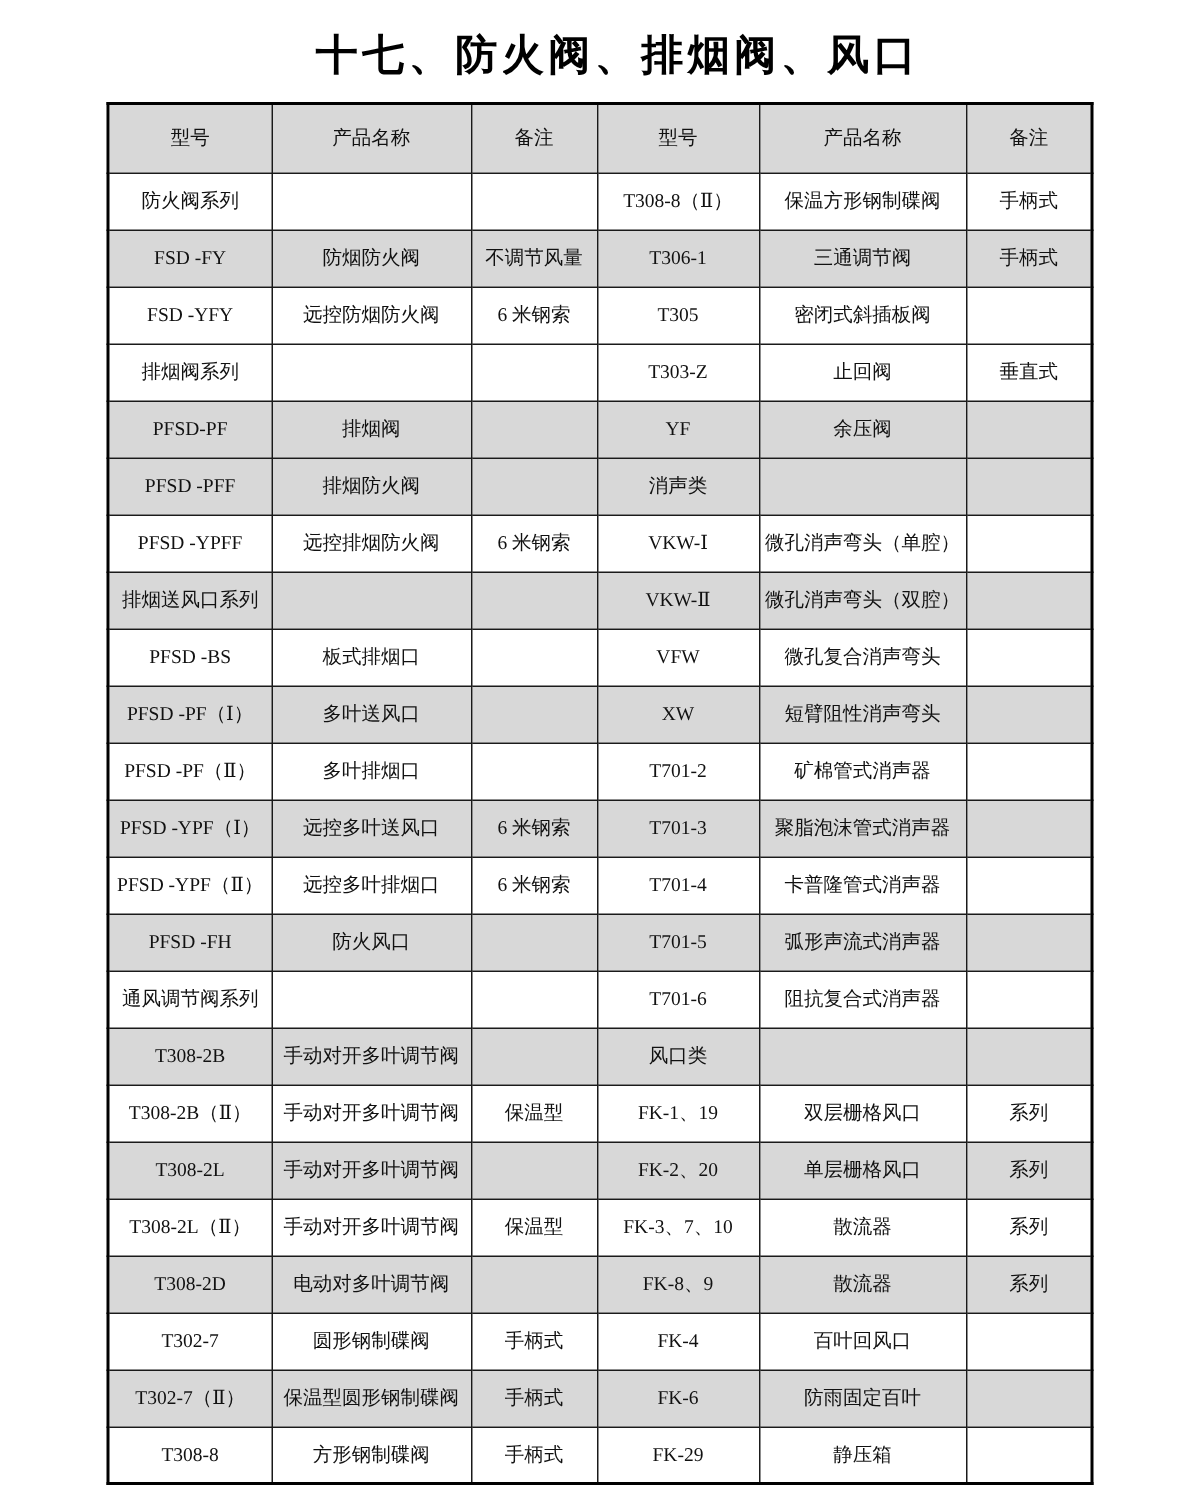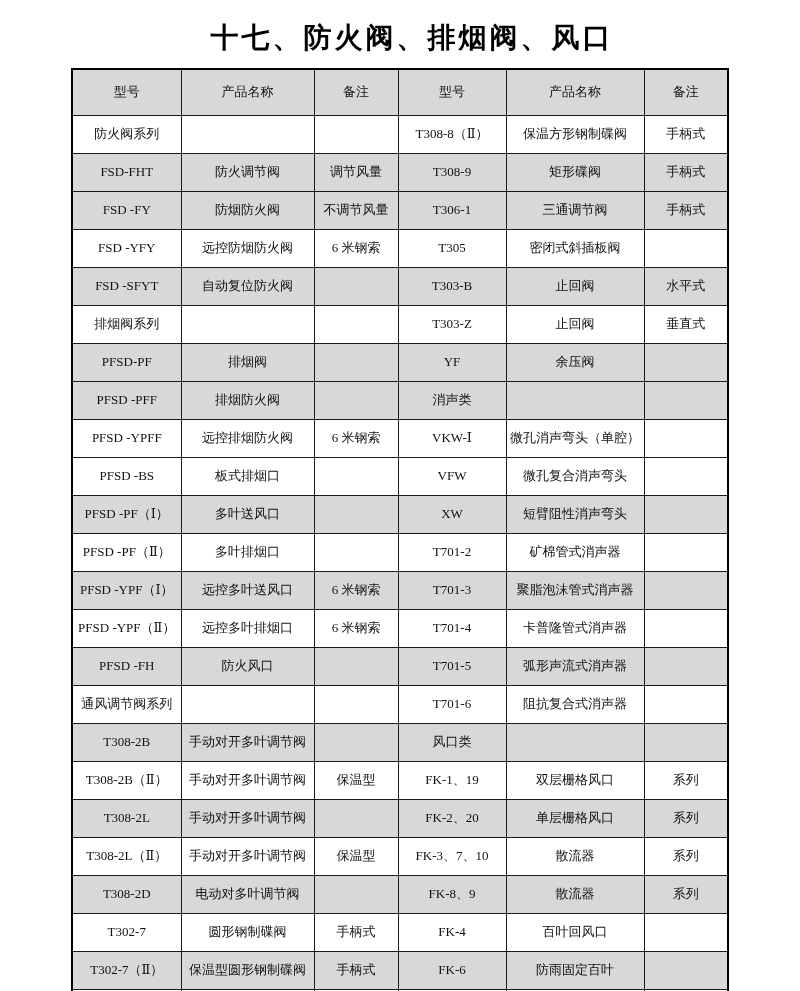--- a/index.html
+++ b/index.html
@@ -88,51 +88,35 @@
   <tbody>
       <tr>
         <td>防火阀系列</td>
         <td></td>
         <td></td>
         <td>T308-8（Ⅱ）</td>
         <td>保温方形钢制碟阀</td>
         <td>手柄式</td>
       </tr>
       <tr class="shaded">
-        <td>FSD-FHT</td>
-        <td>防火调节阀</td>
-        <td>调节风量</td>
-        <td>T308-9</td>
-        <td>矩形碟阀</td>
-        <td>手柄式</td>
-      </tr>
-      <tr class="shaded">
         <td>FSD -FY</td>
         <td>防烟防火阀</td>
         <td>不调节风量</td>
         <td>T306-1</td>
         <td>三通调节阀</td>
         <td>手柄式</td>
       </tr>
       <tr>
         <td>FSD -YFY</td>
         <td>远控防烟防火阀</td>
         <td>6 米钢索</td>
         <td>T305</td>
         <td>密闭式斜插板阀</td>
         <td></td>
       </tr>
-      <tr class="shaded">
-        <td>FSD -SFYT</td>
-        <td>自动复位防火阀</td>
-        <td></td>
-        <td>T303-B</td>
-        <td>止回阀</td>
-        <td>水平式</td>
-      </tr>
       <tr>
         <td>排烟阀系列</td>
         <td></td>
         <td></td>
         <td>T303-Z</td>
         <td>止回阀</td>
         <td>垂直式</td>
       </tr>
       <tr class="shaded">
         <td>PFSD-PF</td>
@@ -149,20 +133,28 @@
         <td>消声类</td>
         <td></td>
         <td></td>
       </tr>
       <tr>
         <td>PFSD -YPFF</td>
         <td>远控排烟防火阀</td>
         <td>6 米钢索</td>
         <td>VKW-Ⅰ</td>
         <td>微孔消声弯头（单腔）</td>
+        <td></td>
+      </tr>
+      <tr class="shaded">
+        <td>排烟送风口系列</td>
+        <td></td>
+        <td></td>
+        <td>VKW-Ⅱ</td>
+        <td>微孔消声弯头（双腔）</td>
         <td></td>
       </tr>
       <tr>
         <td>PFSD -BS</td>
         <td>板式排烟口</td>
         <td></td>
         <td>VFW</td>
         <td>微孔复合消声弯头</td>
         <td></td>
       </tr>

